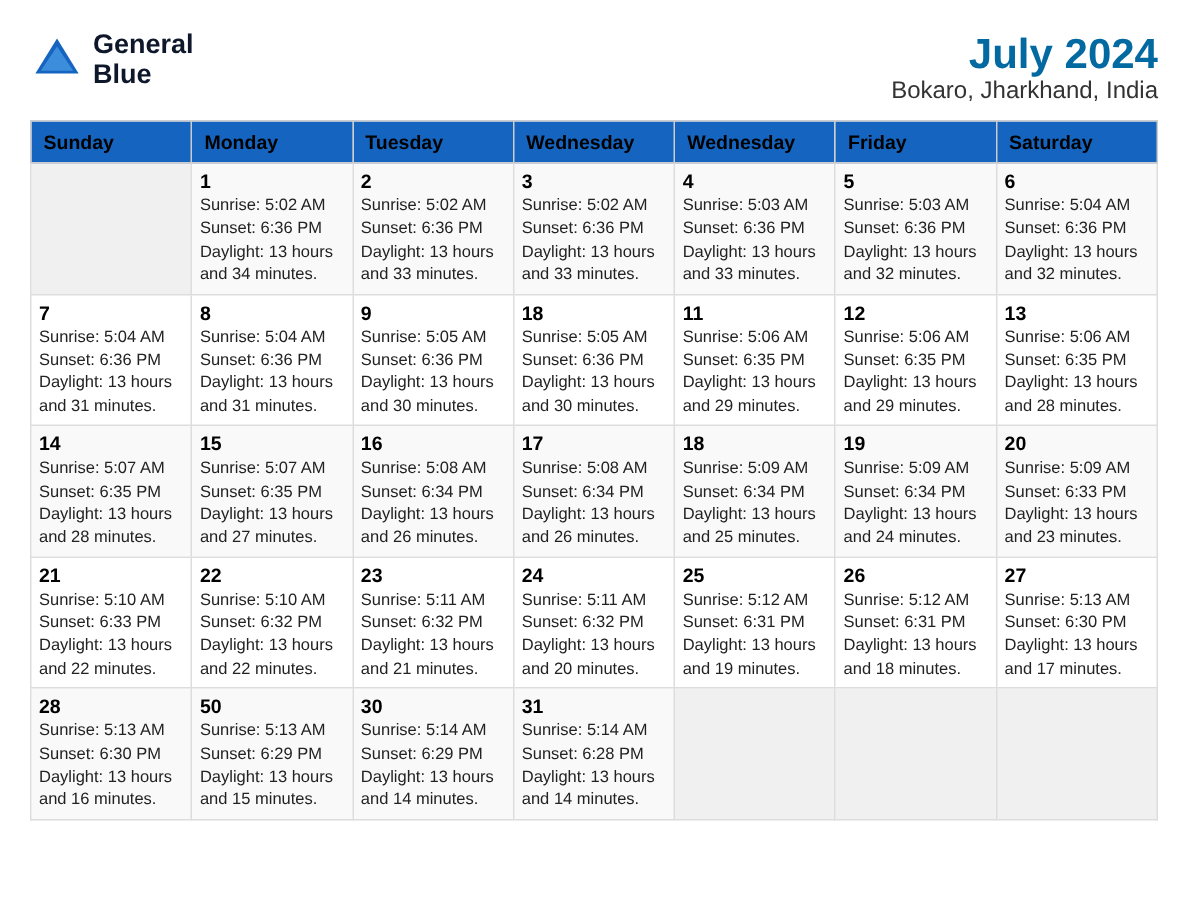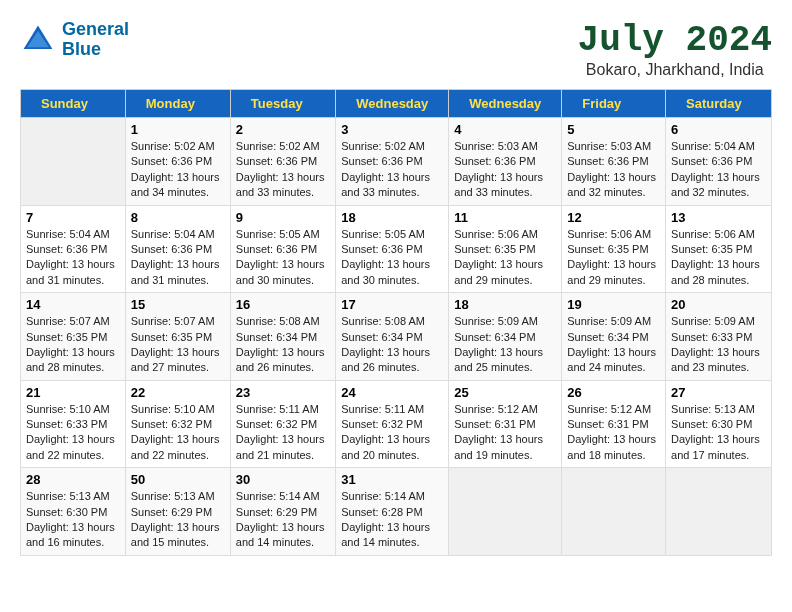--- a/index.html
+++ b/index.html
@@ -21,49 +21,48 @@
       align-items: center;
       gap: 6px;
     }
     .logo-text {
       font-size: 18px;
       font-weight: bold;
       color: #1a1a1a;
       line-height: 1.1;
     }
     .logo-text span {
-      color: #0369a1;
+      color: #0f172a;
     }
     .logo-icon {
       width: 36px;
       height: 36px;
     }
     .title-block {
       text-align: right;
     }
     .month-year {
-      font-size: 36px;
-      font-weight: bold;
-      color: #14532d;
-      font-family: Liberation Mono, monospace;
+      font-size: 28px;
+      font-weight: bold;
+      color: #0369a1;
     }
     .location {
       font-size: 16px;
       color: #333;
       text-align: center;
     }
     table {
       width: 100%;
       border-collapse: collapse;
       font-size: 11px;
     }
     thead tr th {
       background-color: #1565c0;
-      color: #fde047;
-      padding: 6px 20px;
+      color: #000000;
+      padding: 6px 8px;
       text-align: left;
       font-size: 13px;
       font-weight: bold;
       border: 1px solid #ccc;
     }
     tbody tr td {
       vertical-align: top;
       padding: 4px 5px;
       border: 1px solid #ddd;
       min-height: 80px;

